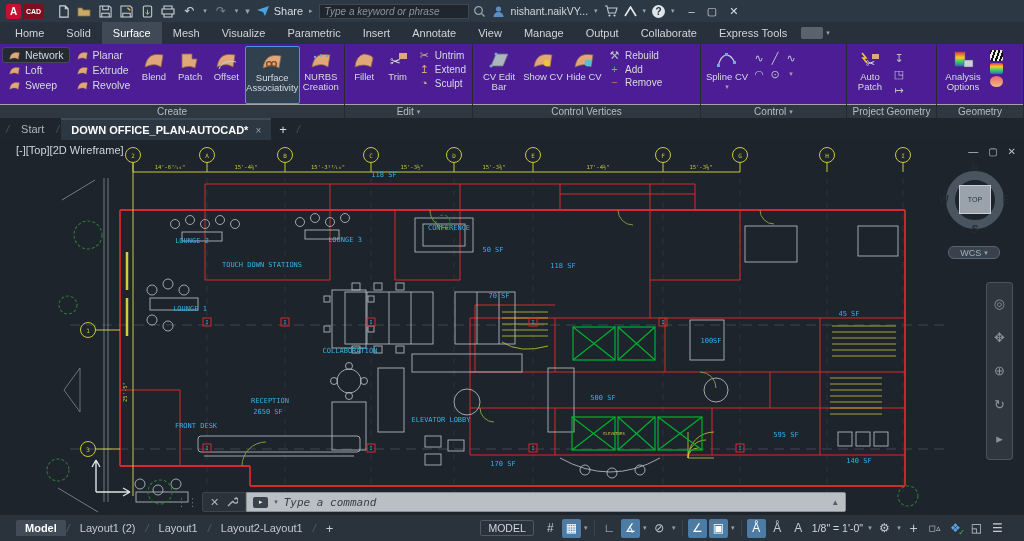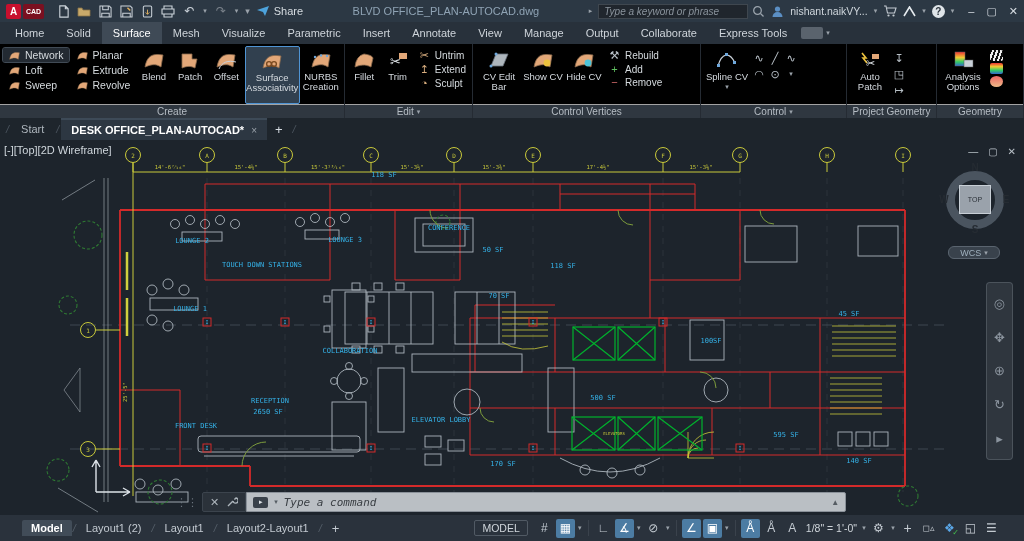--- a/index.html
+++ b/index.html
@@ -25,21 +25,21 @@
   .uname{color:#cfd6dc;font-size:10.5px;}
   .helpc{width:13px;height:13px;border-radius:50%;background:#dfe4e8;color:#2b333c;font-weight:bold;
          font-size:10px;display:flex;align-items:center;justify-content:center;}
   .winbtn{display:flex;gap:12px;margin-left:8px;color:#d7dde3;font-size:11px;}
   
   .tabrow{height:22px;background:#28313b;display:flex;align-items:stretch;font-size:11px;color:#ced4da;padding-left:4px;}
   .rtab{display:flex;align-items:center;padding:0 11px;cursor:default;}
   .rtab.active{background:#3f4a56;color:#fff;}
   .tabimg{width:22px;height:12px;background:#5a636d;border-radius:2px;margin:auto 3px;}
   
-  .panels{height:74px;background:#000000;display:flex;align-items:stretch;}
+  .panels{height:74px;background:#4c1d95;display:flex;align-items:stretch;}
   .panel{display:flex;flex-direction:column;border-right:1px solid #252b33;}
   .pc{flex:1;display:flex;align-items:flex-start;padding:2px 3px 0;gap:1px;}
   .pl{height:14px;font-size:10px;color:#b6bdc4;text-align:center;background:#2f3740;
       border-top:1px solid #a3a3a3;display:flex;align-items:center;justify-content:center;gap:3px;white-space:nowrap;padding:4px 4px;}
   .cols2{display:grid;grid-template-columns:auto auto;column-gap:2px;row-gap:1px;padding-top:2px;}
   .sbtn{display:flex;align-items:center;gap:4px;font-size:10.5px;color:#d5dade;padding:1px 5px;white-space:nowrap;border-radius:2px;}
   .sbtn.hl{background:#232a32;outline:1px solid #414b56;}
   .mi{width:13px;height:11px;}
   .bbtn{width:52px;height:58px;display:flex;flex-direction:column;align-items:center;gap:1px;
         padding-top:3px;font-size:9.5px;line-height:1.1;text-align:center;color:#d6dbe0;border-radius:2px;}
@@ -58,21 +58,21 @@
   .oval{background:linear-gradient(180deg,#e66,#eb8);border-radius:50%;}
   
   .ftabs{height:22px;background:#1e252c;display:flex;align-items:stretch;font-size:11px;color:#aeb6bd;padding-left:4px;}
   .ftab{display:flex;align-items:center;padding:0 10px;gap:7px;}
   .ftab.active{background:#2d3742;color:#fff;font-weight:bold;border-top:2px solid #3d4a57;}
   .fslash{display:flex;align-items:center;color:#4c555f;font-style:italic;padding:0 2px;}
   .plusf{display:flex;align-items:center;padding:0 8px;color:#d7dde3;font-size:13px;}
   .fx{color:#9aa2aa;font-weight:normal;font-size:10px;}
   
   .canvas{position:relative;width:1024px;height:375px;background:#1d242c;overflow:hidden;}
-  .vplabel{position:absolute;left:4px;top:4px;color:#cfd6dc;font-size:11px;}
+  .vplabel{position:absolute;left:16px;top:4px;color:#cfd6dc;font-size:11px;}
   .vpctrl{position:absolute;right:8px;top:6px;color:#b9c1c8;font-size:10px;display:flex;gap:10px;}
   svg.plan{position:absolute;inset:0;}
   svg.plan text{font-family:"DejaVu Sans Mono",monospace;}
   .cyan{fill:#35b2e8;}.yel{fill:#c9c93a;}.mid{text-anchor:middle;}
   
   .vcube{position:absolute;left:941px;top:26px;width:68px;height:68px;}
   .ring{position:absolute;left:5px;top:5px;width:58px;height:58px;border-radius:50%;border:9px solid #4a545f;}
   .vlet{position:absolute;font-size:10px;font-weight:bold;color:#252b32;width:12px;text-align:center;}
   .vtop{position:absolute;left:18px;top:19px;width:32px;height:29px;background:#9aa2ab;border:1px solid #c8cfd6;
         color:#2b3138;font-size:7px;display:flex;align-items:center;justify-content:center;}
@@ -86,21 +86,21 @@
   .grip{color:#6b747e;font-size:11px;margin-right:4px;}
   .cmdl{background:#2b323a;border:1px solid #3c444d;height:20px;display:flex;align-items:center;gap:7px;
         padding:0 7px;color:#aeb6bd;font-size:11px;border-radius:2px 0 0 2px;}
   .cmdi{width:600px;height:20px;background:rgba(208,213,218,0.88);border:1px solid #8a9199;display:flex;
         align-items:center;gap:6px;padding:0 6px;border-radius:0 2px 2px 0;}
   .promptic{width:15px;height:11px;background:#3a424b;border-radius:2px;color:#dfe4e8;font-size:7px;
             display:flex;align-items:center;justify-content:center;}
   .cmdtext{flex:1;color:#3a3f44;font-size:11px;font-style:italic;font-family:"DejaVu Sans Mono",monospace;}
   .cmdup{color:#555c63;font-size:8px;}
   
-  .statusbar{height:26px;background:#2a323c;display:flex;align-items:center;font-size:11px;color:#c3cad1;padding:0 22px;}
+  .statusbar{height:26px;background:#2a323c;display:flex;align-items:center;font-size:11px;color:#c3cad1;padding:0 16px;}
   .ltab{padding:2px 9px;display:flex;align-items:center;}
   .ltab.on{background:#414c58;color:#fff;font-weight:bold;border-radius:2px 2px 0 0;}
   .lsl{color:#555f69;font-style:italic;padding:0 1px;}
   .rgrp{margin-left:auto;display:flex;align-items:center;}
   .modelbtn{border:1px solid #515a64;border-radius:2px;padding:1px 7px;font-size:10.5px;color:#d0d6db;margin-right:6px;}
   .si{min-width:19px;height:19px;display:flex;align-items:center;justify-content:center;font-size:12px;
       color:#c3cad1;border-radius:2px;margin:0 1px;position:relative;}
   .si.on{background:#4c7ca3;color:#fff;}
   .cv{font-size:7px;color:#9aa2aa;min-width:8px;text-align:center;}
   .sdiv{width:1px;height:16px;background:#3a424c;margin:0 4px;}
@@ -153,21 +153,20 @@
       <span class="qi" style="color:#7a828b;">↷</span>
         <span class="caret">▾</span>
       <span class="caret" style="font-size:9px;">▾</span>
     </span>
     <span class="share">
       <svg width="14" height="12" viewBox="0 0 14 12">
           <path d="M1,5 l12,-4 l-4,10 l-2,-4 z" fill="#4da3dc"></path>
         </svg>
       <span>Share</span>
     </span>
-    <span class="doct">BLVD OFFICE_PLAN-AUTOCAD.dwg</span>
     <span class="caret">▸</span>
     <span class="searchbox">
       <span class="sfield">Type a keyword or phrase</span>
       <svg width="13" height="13" viewBox="0 0 13 13">
           <circle cx="5.5" cy="5.5" r="3.8" fill="none" stroke="#9aa3ac" stroke-width="1.3"></circle>
           <path d="M8.5,8.5 l3,3" stroke="#9aa3ac" stroke-width="1.3"></path>
         </svg>
     </span>
     <svg width="13" height="13" viewBox="0 0 13 13">
         <circle cx="6.5" cy="4" r="2.6" fill="#5b8fc4"></circle>
@@ -458,21 +457,21 @@
     </div>
   </div>
 
   <div class="ftabs">
     <span class="fslash">/</span>
     <span class="ftab">
         <span>Start</span>
       </span>
     <span class="fslash">/</span>
     <span class="ftab active">
-      <span>DESK OFFICE_PLAN-AUTOCAD*</span>
+      <span>DOWN OFFICE_PLAN-AUTOCAD*</span>
         <span class="fx">×</span>
     </span>
     <span class="plusf">+</span>
     <span class="fslash">/</span>
   </div>
 
   <div class="canvas">
     <svg class="plan" id="plan" width="1024" height="375" viewBox="0 0 1024 375">
 
       <g stroke="#333b44" stroke-width="0.7" stroke-dasharray="6,6">

